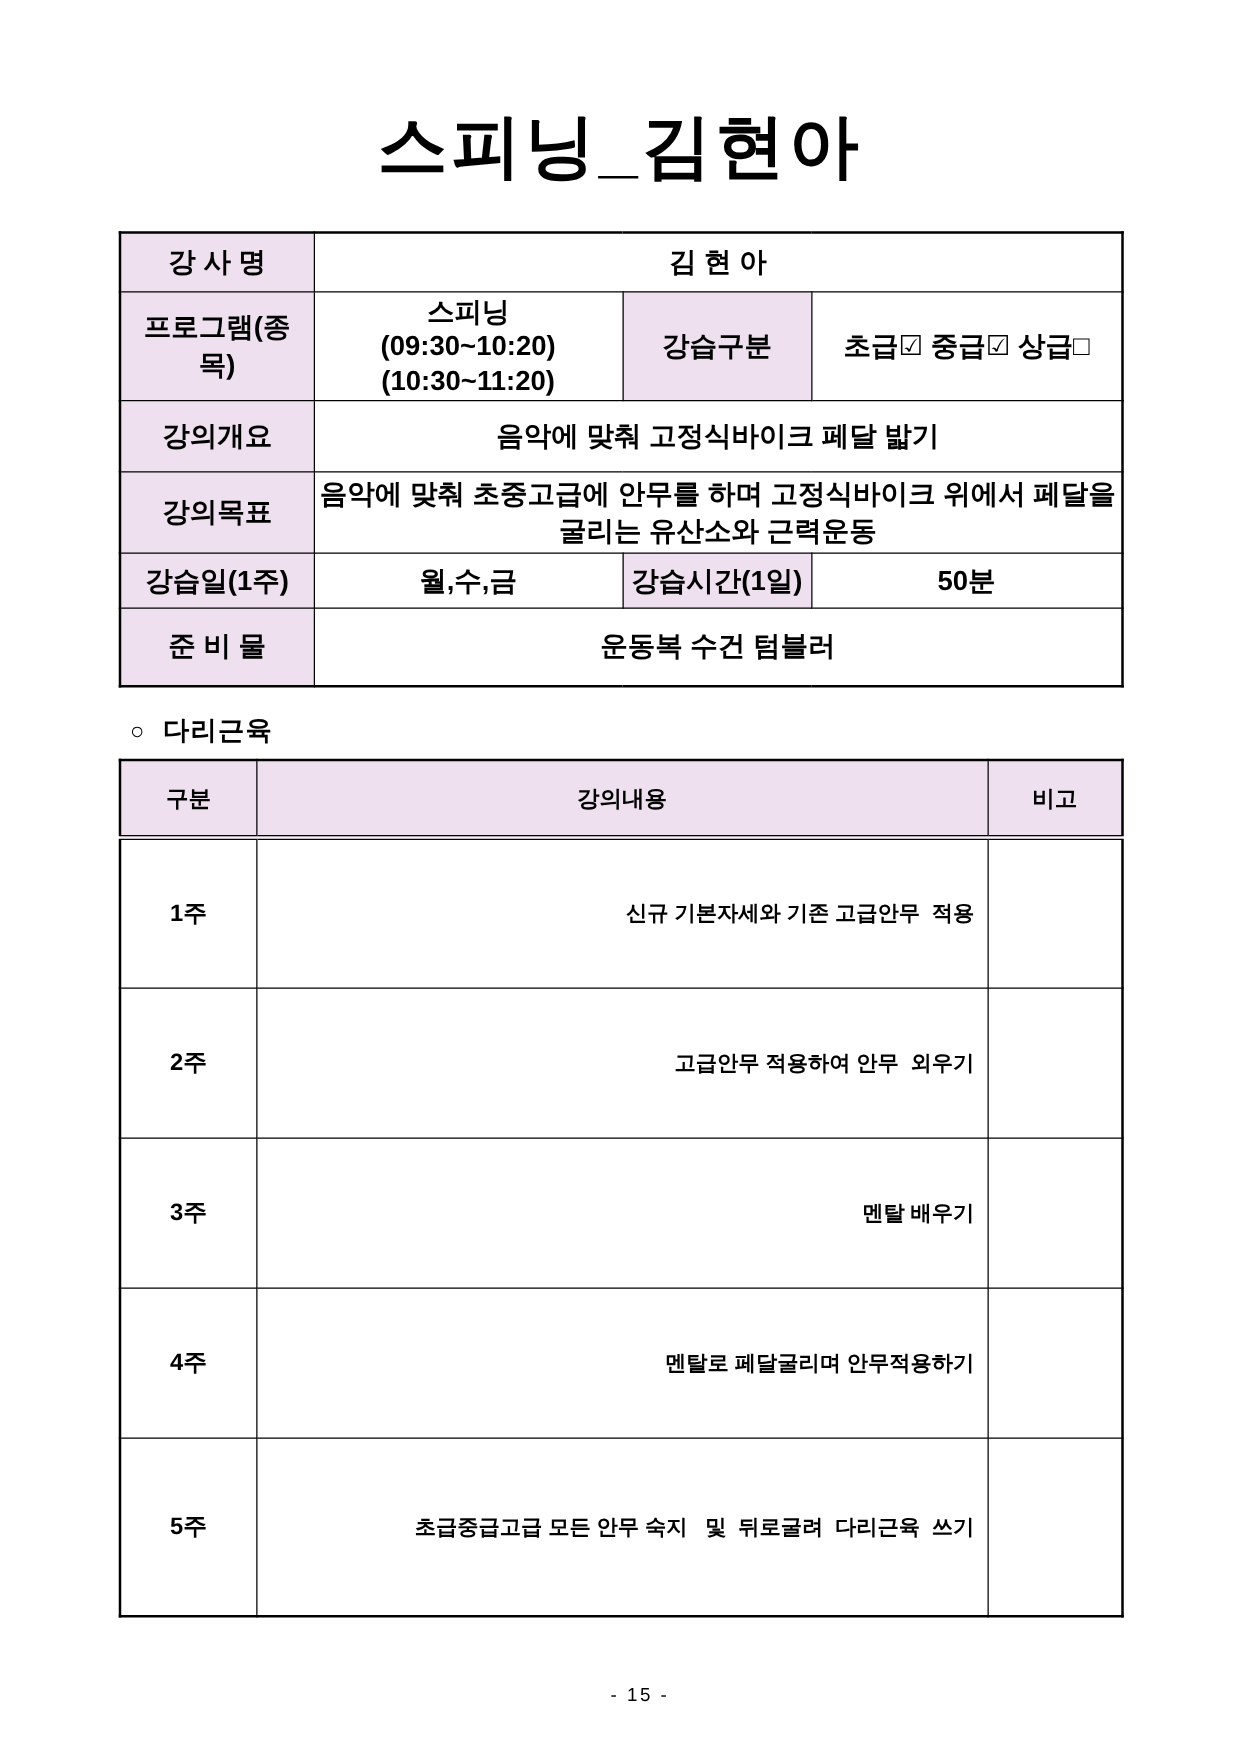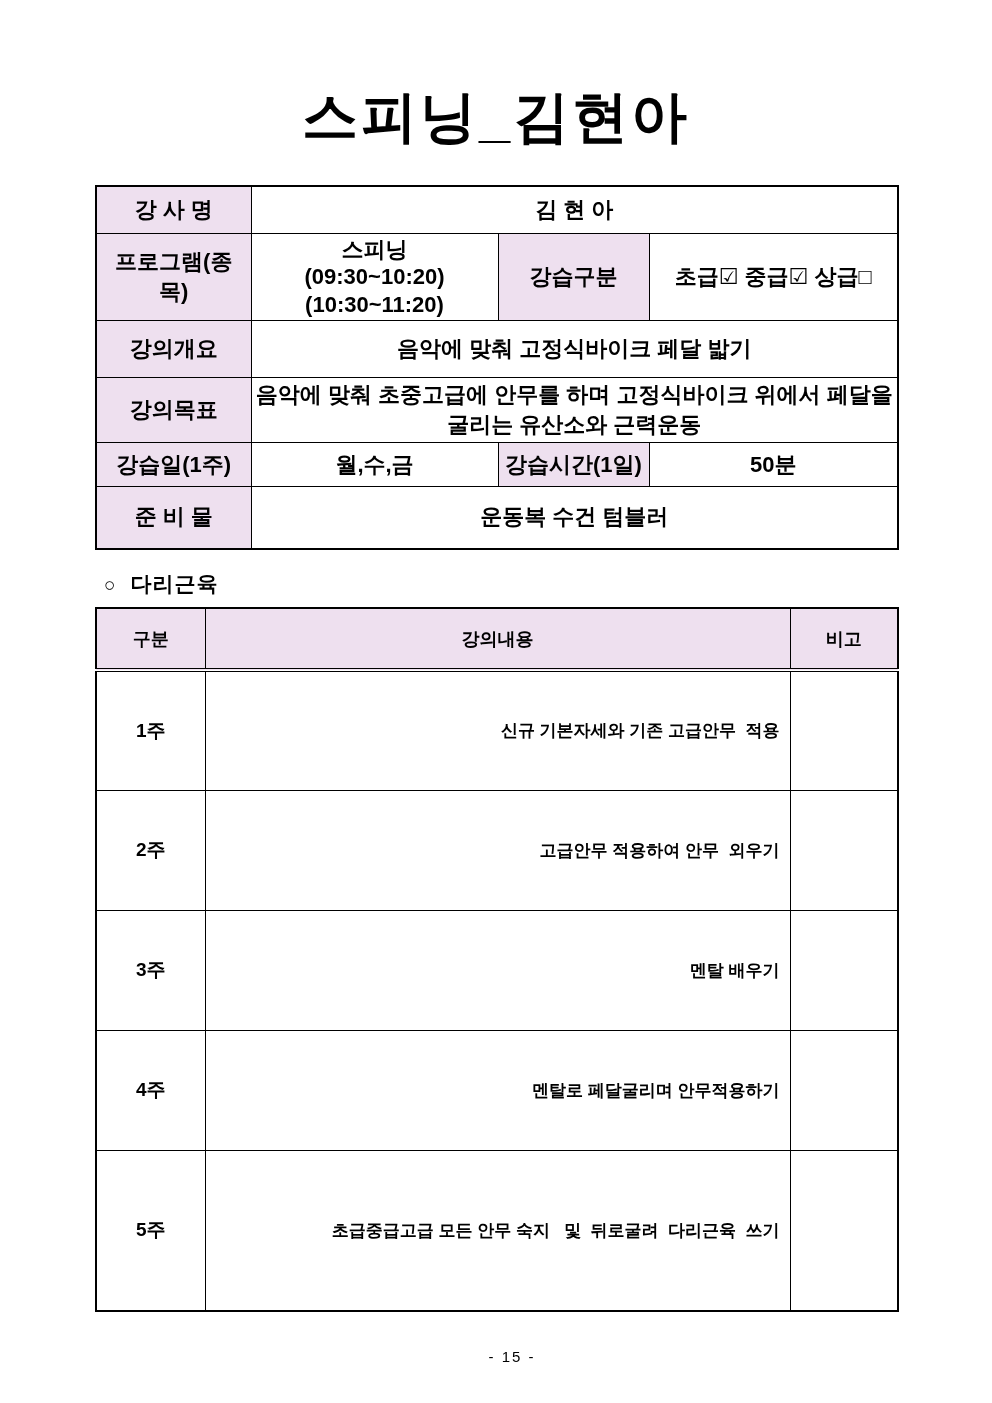--- a/index.html
+++ b/index.html
@@ -91,21 +91,21 @@
     font-weight: bold;
   }
   table.plan-table thead th {
     height: 62px;
     background: var(--accent);
     font-size: 18px;
     text-align: center;
     border-bottom: 4px double var(--ink);
   }
   table.plan-table tbody tr { height: 120px; }
-  table.plan-table tbody tr:last-child { height: 161px; }
+  table.plan-table tbody tr:last-child { height: 143px; }
   td.week {
     text-align: center;
     font-size: 19px;
   }
   td.content {
     text-align: right;
     font-size: 17px;
     padding-left: 26px;
     padding-right: 10px;
     white-space: pre-wrap;

